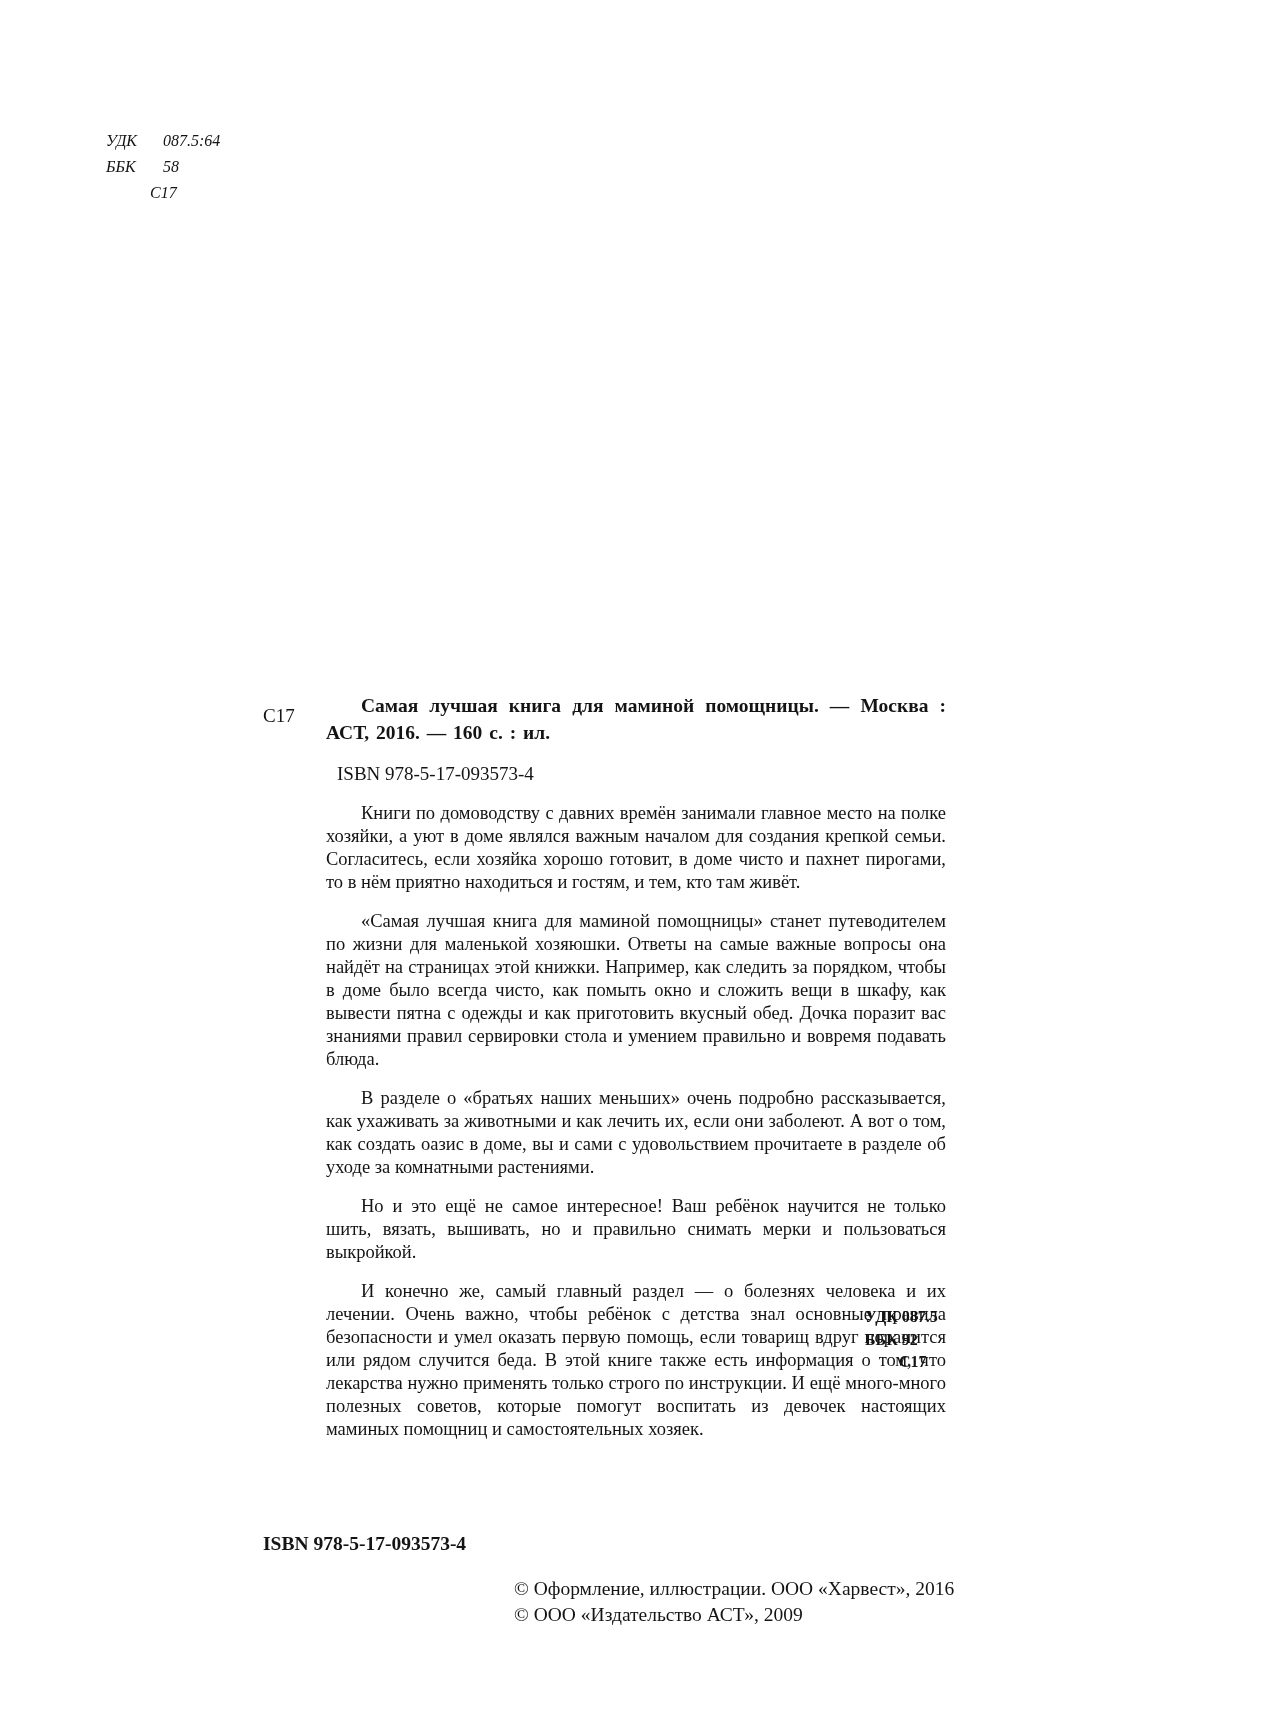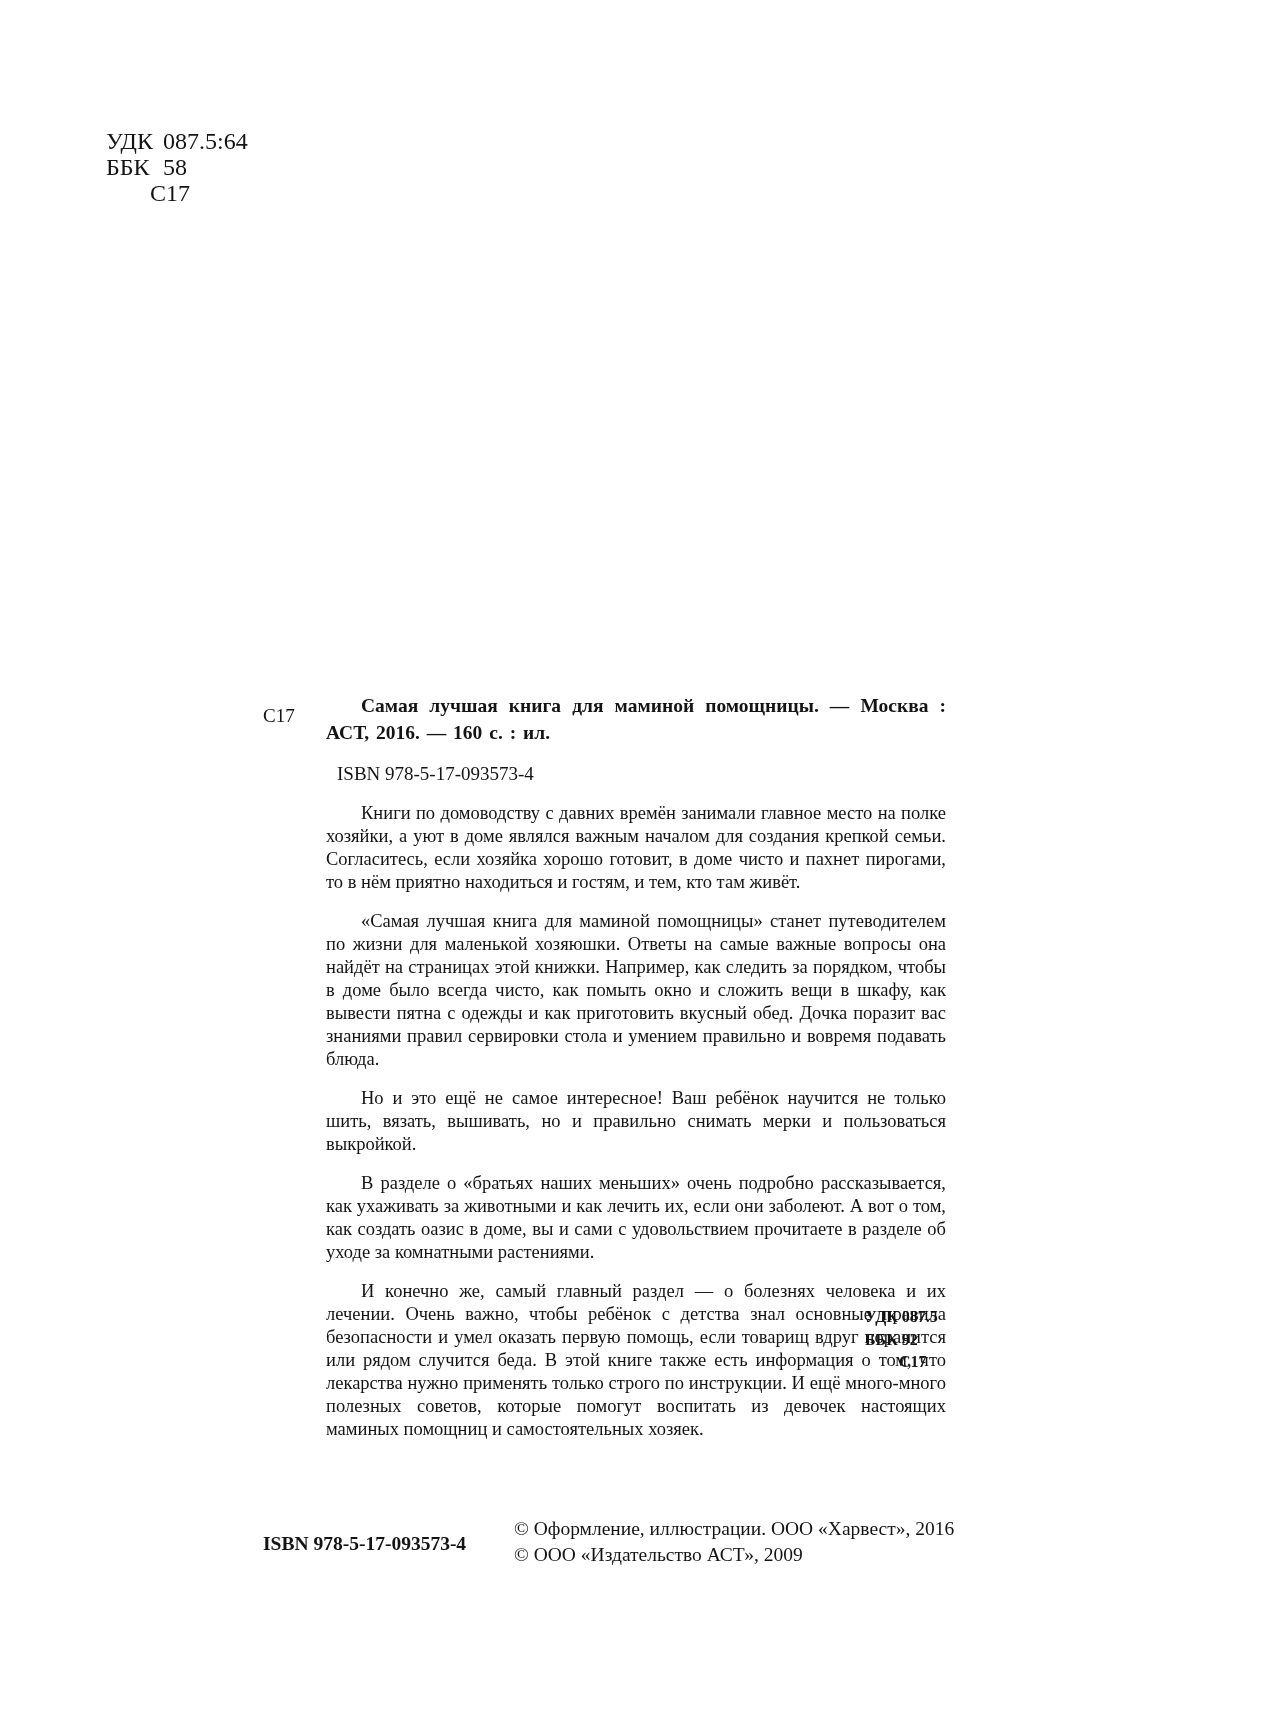--- a/index.html
+++ b/index.html
@@ -15,23 +15,24 @@
     color: #141414;
     font-family: "Liberation Serif", "DejaVu Serif", serif;
     overflow: hidden;
   }
 
   
   .top-codes {
     position: absolute;
     left: 106px;
     top: 128px;
-    font-size: 24px;
+    font-size: 16px;
     line-height: 26px;
     white-space: nowrap;
+    font-style: italic;
   }
   .top-codes .label {
     display: inline-block;
     width: 57px;
   }
   .top-codes .sign-row {
     padding-left: 44px;
   }
 
   
@@ -92,21 +93,21 @@
     position: absolute;
     left: 263px;
     top: 1533px;
     font-weight: bold;
     font-size: 19.5px;
     white-space: nowrap;
   }
   .imprint-copyrights {
     position: absolute;
     left: 514px;
-    top: 1516px;
+    top: 1576px;
     font-size: 19.5px;
     line-height: 26px;
     white-space: nowrap;
   }
 </style>
 </head>
 <body>
 
 <div class="page">
 
@@ -124,22 +125,22 @@
 
   <div class="margin-code">С17</div>
 
   <div class="main-block">
     <p class="catalog-title">Самая лучшая книга для маминой помощницы. — Москва : АСТ, 2016. — 160 с. : ил.</p>
     <p class="isbn-line">ISBN 978-5-17-093573-4</p>
 
     <div class="annotation">
       <p>Книги по домоводству с давних времён занимали главное место на полке хозяйки, а уют в доме являлся важным началом для создания крепкой семьи. Согласитесь, если хозяйка хорошо готовит, в доме чисто и пахнет пирогами, то в нём приятно находиться и гостям, и тем, кто там живёт.</p>
       <p>«Самая лучшая книга для маминой помощницы» станет путеводителем по жизни для маленькой хозяюшки. Ответы на самые важные вопросы она найдёт на страницах этой книжки. Например, как следить за порядком, чтобы в доме было всегда чисто, как помыть окно и сложить вещи в шкафу, как вывести пятна с одежды и как приготовить вкусный обед. Дочка поразит вас знаниями правил сервировки стола и умением правильно и вовремя подавать блюда.</p>
+      <p>В разделе о «братьях наших меньших» очень подробно рассказывается, как ухаживать за животными и как лечить их, если они заболеют. А вот о том, как создать оазис в доме, вы и сами с удовольствием прочитаете в разделе об уходе за комнатными растениями.</p>
       <p>Но и это ещё не самое интересное! Ваш ребёнок научится не только шить, вязать, вышивать, но и правильно снимать мерки и пользоваться выкройкой.</p>
-      <p>В разделе о «братьях наших меньших» очень подробно рассказывается, как ухаживать за животными и как лечить их, если они заболеют. А вот о том, как создать оазис в доме, вы и сами с удовольствием прочитаете в разделе об уходе за комнатными растениями.</p>
       <p>И конечно же, самый главный раздел — о болезнях человека и их лечении. Очень важно, чтобы ребёнок с детства знал основные правила безопасности и умел оказать первую помощь, если товарищ вдруг поранится или рядом случится беда. В этой книге также есть информация о том, что лекарства нужно применять только строго по инструкции. И ещё много-много полезных советов, которые помогут воспитать из девочек настоящих маминых помощниц и самостоятельных хозяек.</p>
     </div>
   </div>
 
   <div class="bottom-codes">
     <div>УДК 087.5</div>
     <div>ББК 92</div>
     <div class="sign-row">С17</div>
   </div>
 

